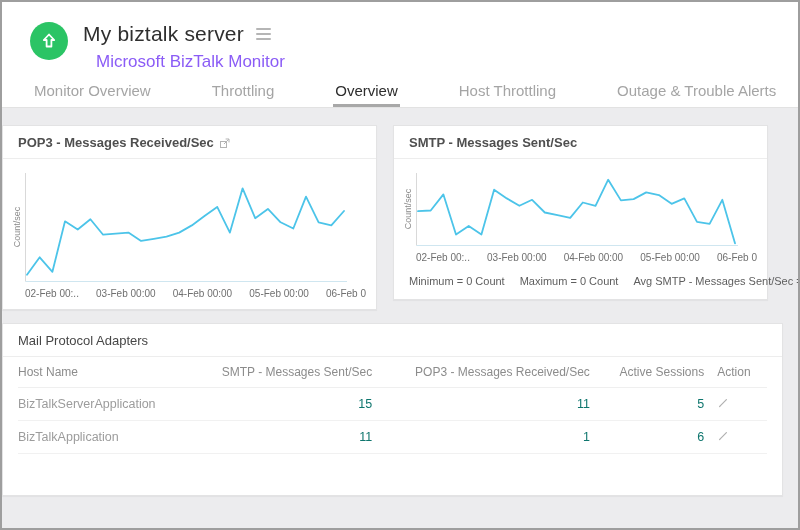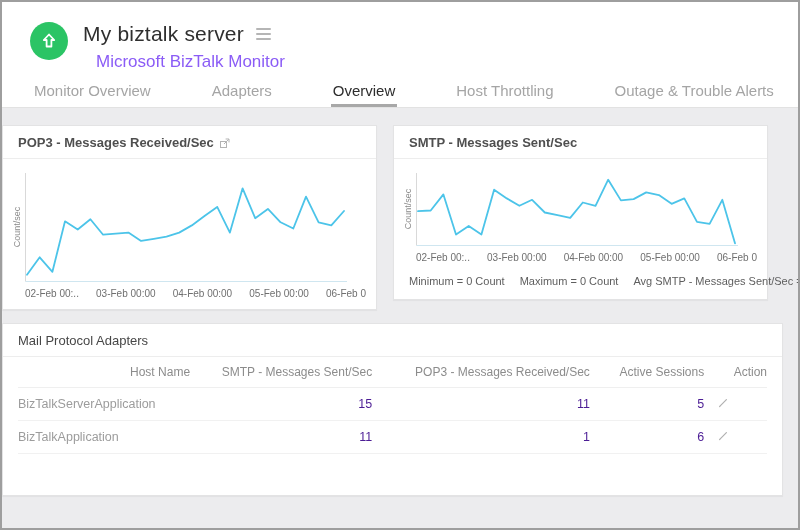--- a/index.html
+++ b/index.html
@@ -30,22 +30,22 @@
   .chart-row{display:flex;align-items:stretch;padding:12px 8px 0 6px;}
   .ylabel{width:16px;display:flex;align-items:center;justify-content:center;}
   .ylabel span{transform:rotate(-90deg);font-size:9px;color:#8a8a8a;white-space:nowrap;}
   .xticks{display:flex;justify-content:space-between;margin:5px 10px 10px 22px;font-size:10px;color:#6f6f6f;white-space:nowrap;overflow:hidden;}
   .stats{display:flex;gap:15px;padding:2px 15px 12px 15px;font-size:11px;color:#5e5e5e;white-space:nowrap;}
 
   
   .table-card{margin-top:13px;width:100%;min-height:173px;}
   .table-title{font-size:13px;font-weight:500;color:#474747;padding:9px 15px 8px 15px;border-bottom:1px solid #ededed;}
   table{border-collapse:collapse;width:100%;}
-  th{font-size:12px;font-weight:400;color:#8c8c8c;padding:8px 0;border-bottom:1px solid #efefef;text-align:right;white-space:nowrap;}
-  td{font-size:12.5px;color:#4c1d95;padding:8px 0;border-bottom:1px solid #f1f1f1;}
+  th{font-size:12px;font-weight:400;color:#8c8c8c;padding:8px 0;border-bottom:1px solid #efefef;text-align:left;white-space:nowrap;}
+  td{font-size:12.5px;color:#0f766e;padding:8px 0;border-bottom:1px solid #f1f1f1;}
   .num{text-align:right;}
   td.host{color:#9c9c9c;}
   .tbl-wrap{padding:0 15px;}
   .edit-btn{background:none;border:none;cursor:pointer;padding:0;margin-left:13px;line-height:0;}
 
   svg.linechart{display:block;}
 </style>
 </head>
 <body>
 
@@ -65,21 +65,21 @@
             <div></div>
             <div></div>
           </span>
       </div>
       <a class="subtitle">Microsoft BizTalk Monitor</a>
     </div>
   </div>
 
   <nav class="tabs">
     <span class="tab">Monitor Overview</span>
-    <span class="tab">Adapters</span>
+    <span class="tab">Throttling</span>
     <span class="tab active">Overview</span>
     <span class="tab">Host Throttling</span>
     <span class="tab">Outage &amp; Trouble Alerts</span>
     <span class="tab-more">More</span>
   </nav>
 
   <div class="content">
     <div class="cards-row">
 
       <div class="card chart-card">

